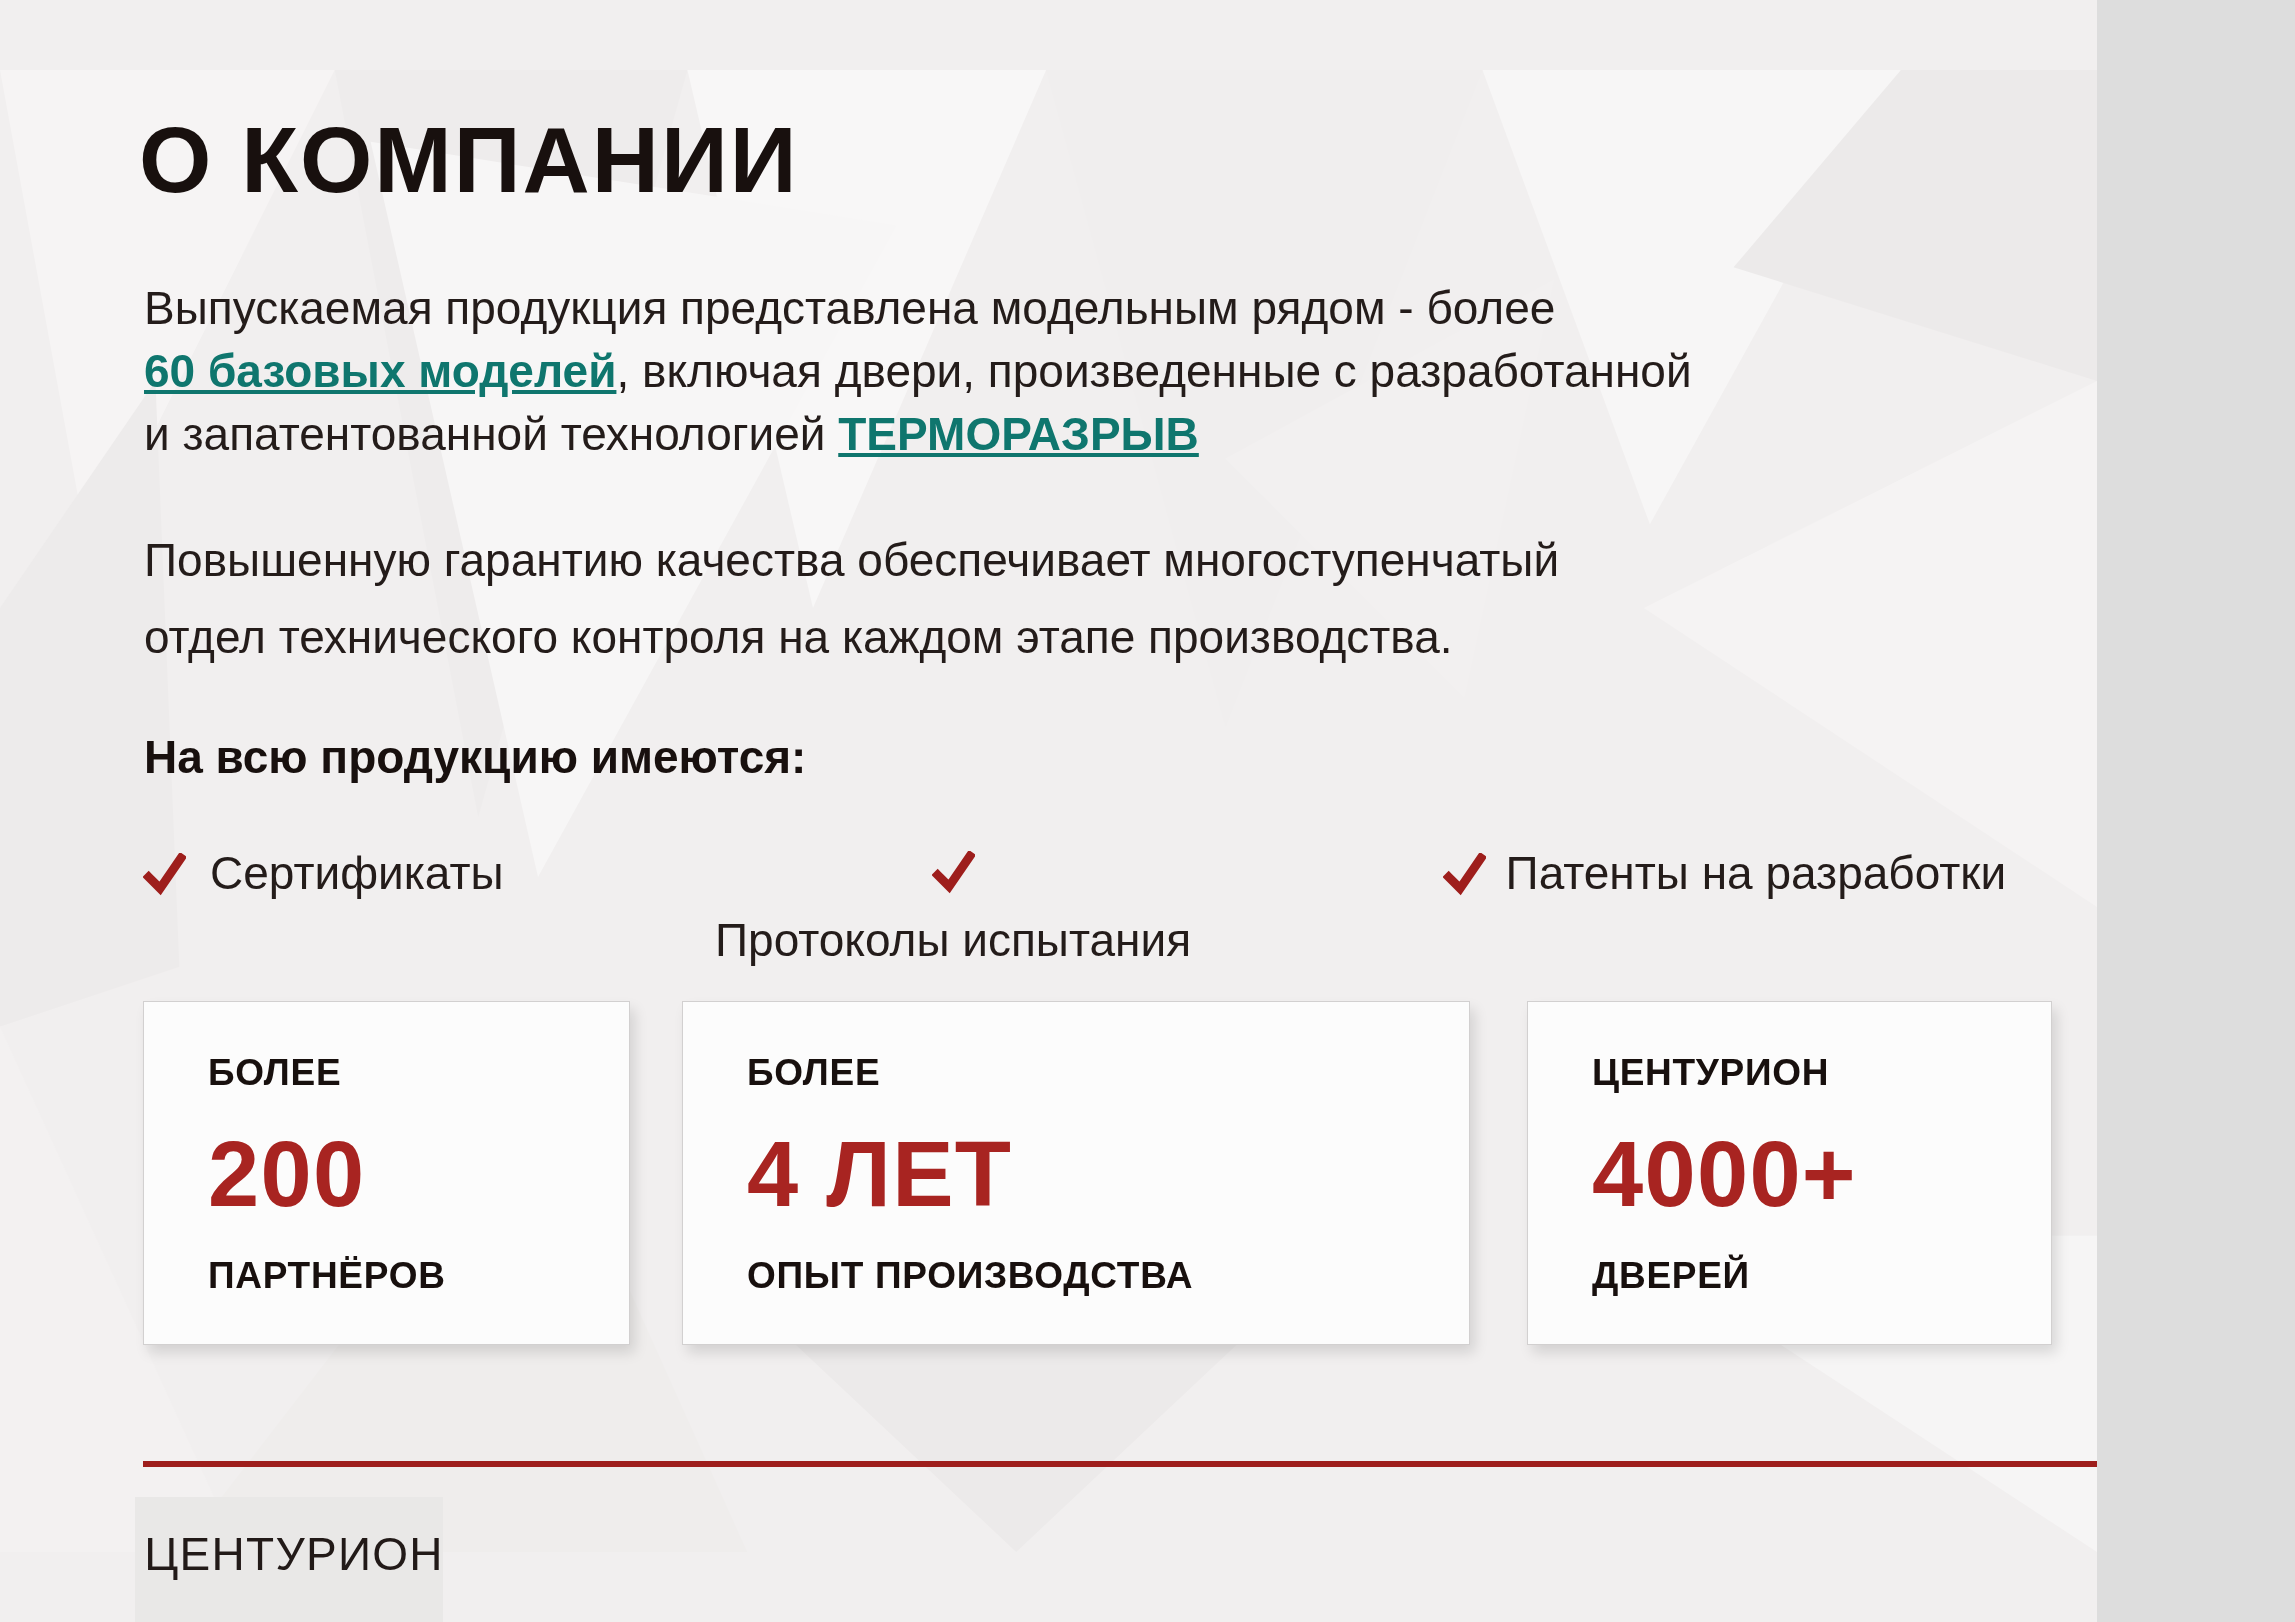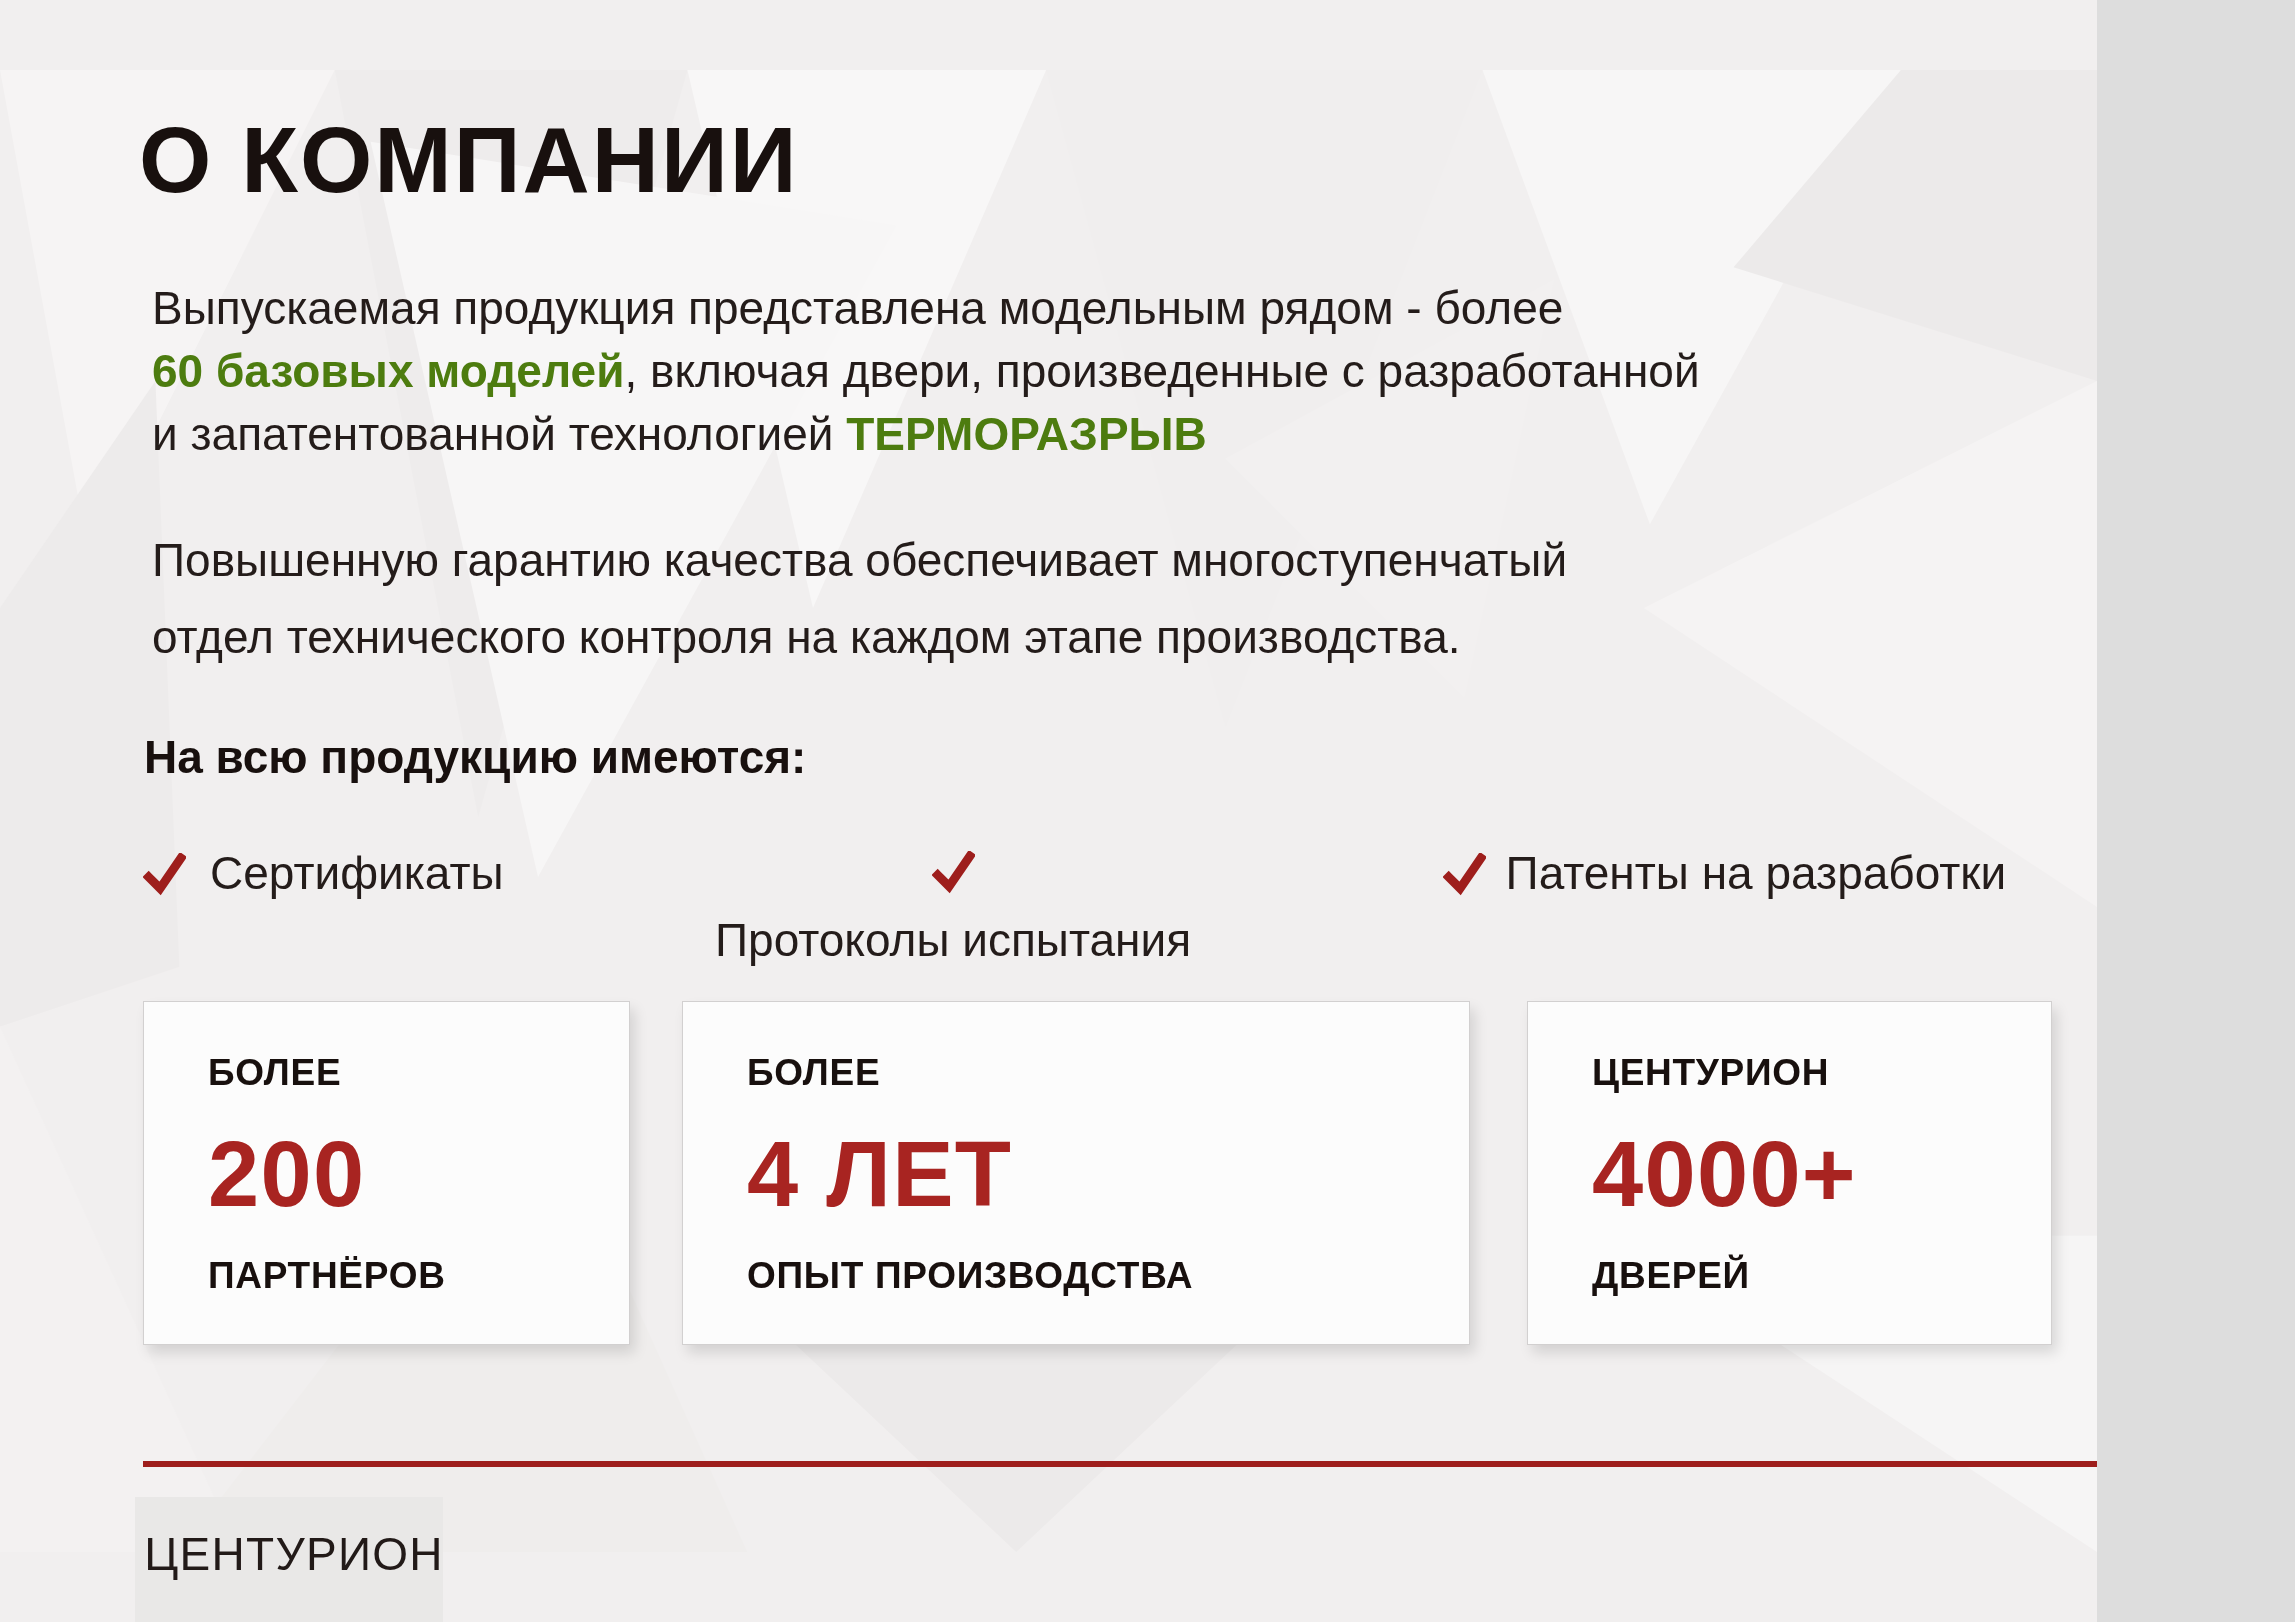--- a/index.html
+++ b/index.html
@@ -15,24 +15,24 @@
   .bg-svg { position:absolute; left:0; top:0; width:100%; height:100%; }
 
   .abs { position:absolute; }
 
   .page-title {
     left:139px; top:107px;
     font-size:93px; font-weight:800; letter-spacing:2px;
     color:#18100e; white-space:nowrap;
   }
 
-  .para { left:144px; font-size:46px; color:#241c1a; white-space:nowrap;margin-left:8px; }
+  .para { left:144px; font-size:46px; color:#241c1a; white-space:nowrap; }
   .para-intro   { top:277px; line-height:63px; }
   .para-quality { top:522px; line-height:77px; }
-  .b { font-weight:700; color:#4d7c0f; }
+  .b { font-weight:700; color:#0f766e;text-decoration:underline; }
 
   .features-heading {
     left:144px; top:730px;
     font-size:46px; font-weight:700; color:#18100e; white-space:nowrap;
   }
 
   .feature {
     top:847px; height:52px;
     display:flex; align-items:center; gap:19.6px; white-space:nowrap;
   }

